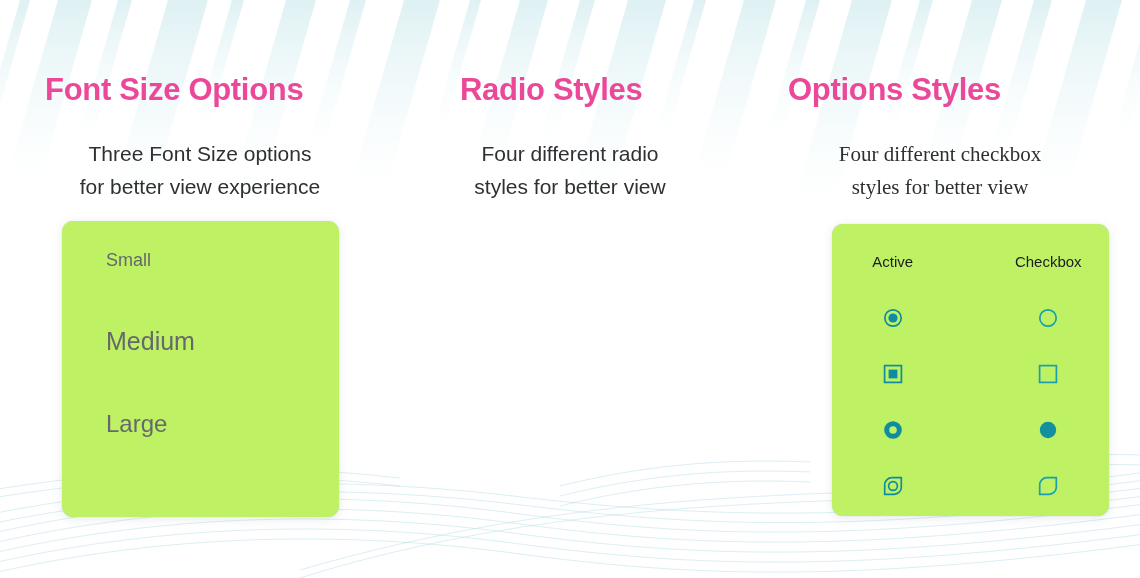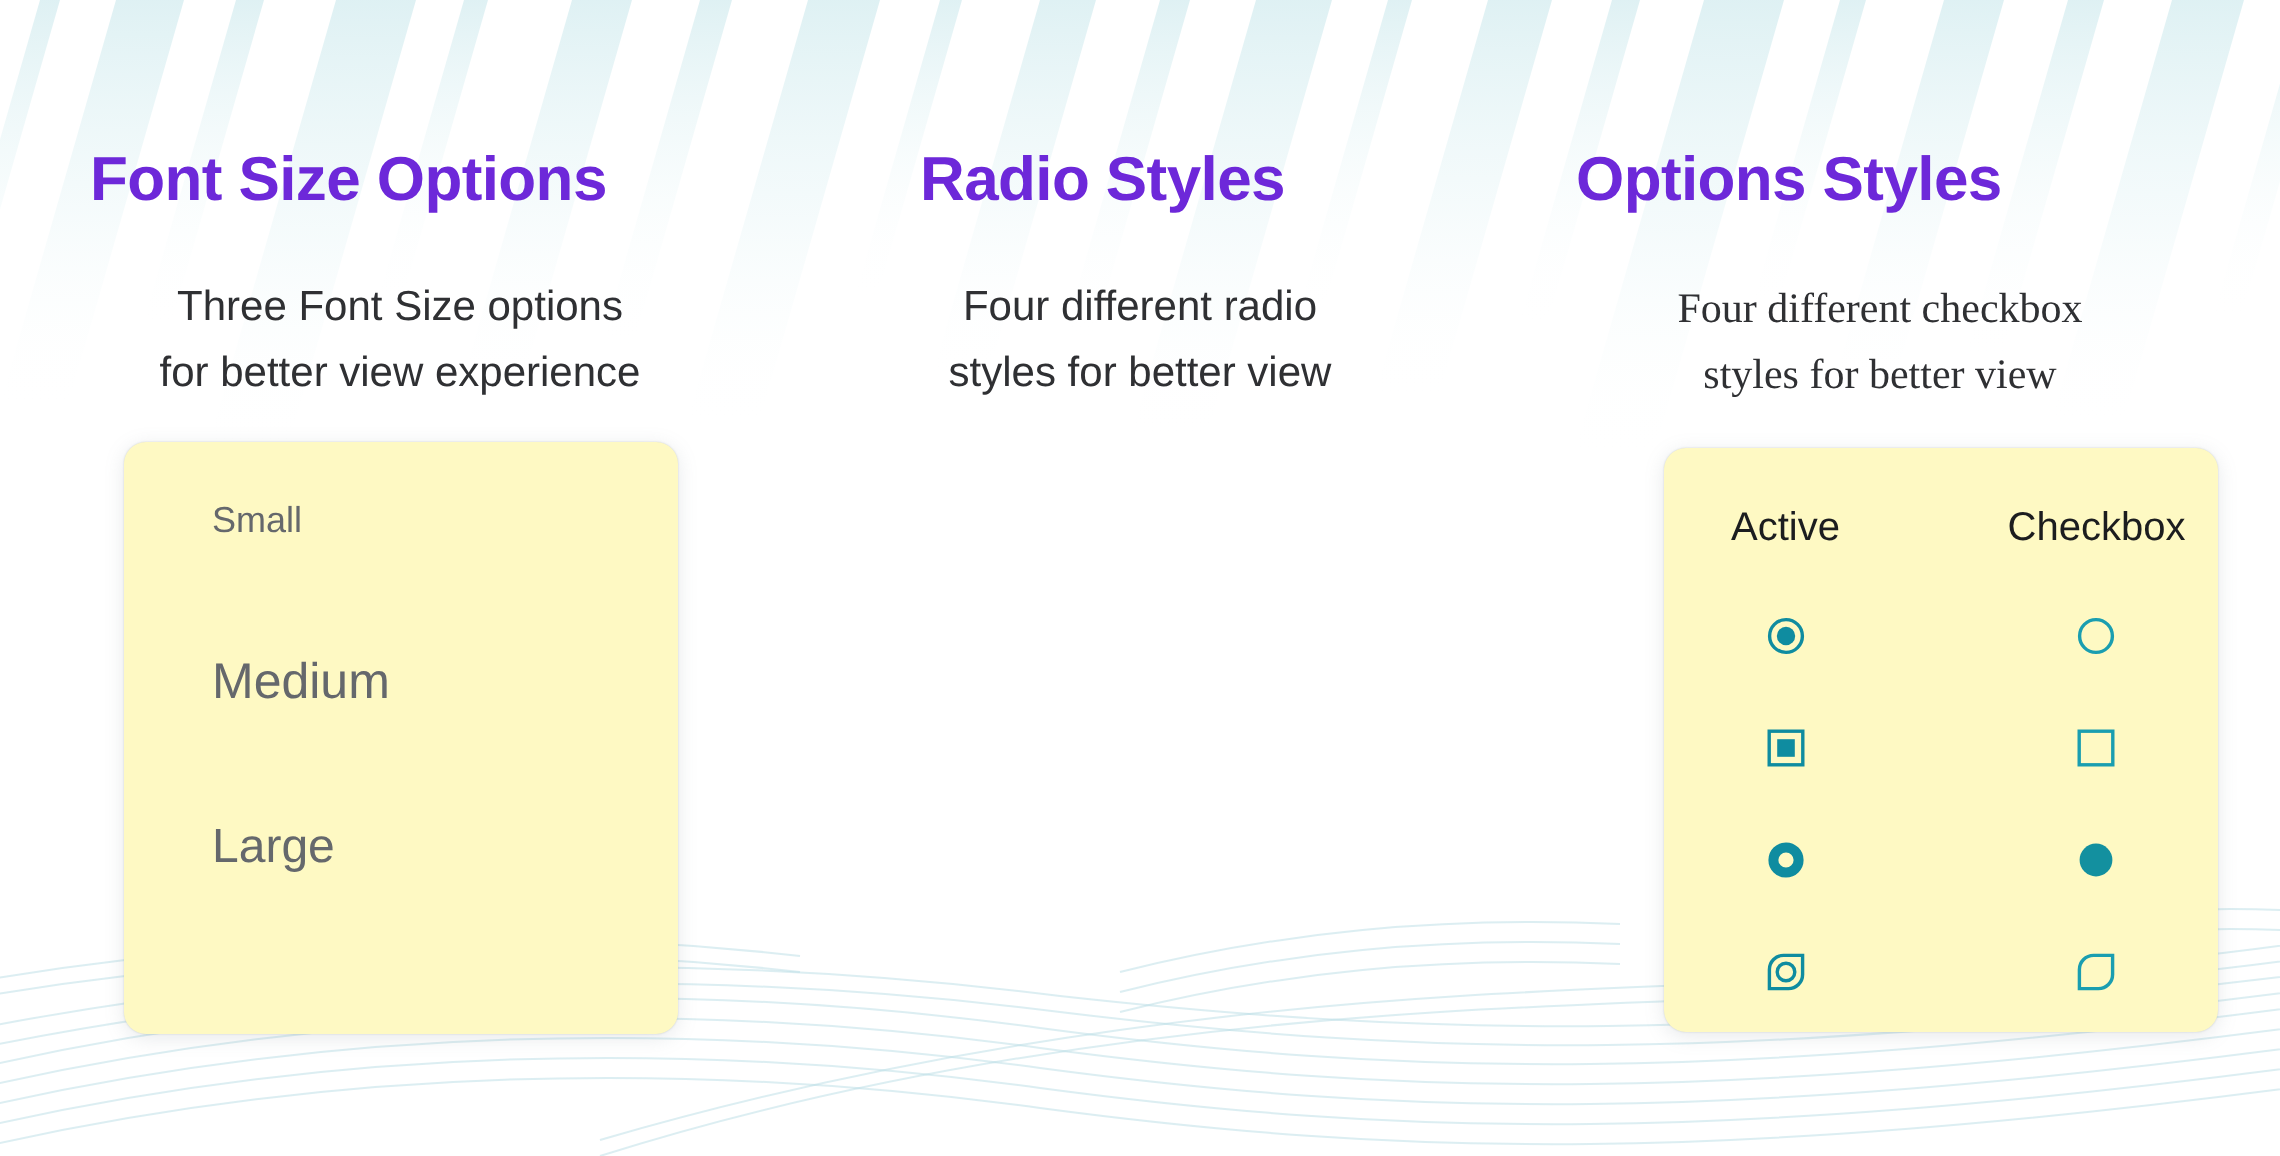--- a/index.html
+++ b/index.html
@@ -37,21 +37,21 @@
   .column {
     position: absolute;
     top: 0;
   }
 
   .col-1 { left: 0;   width: 400px; }
   .col-2 { left: 400px; width: 340px; }
   .col-3 { left: 740px; width: 400px; }
 
   .heading {
-    color: #6d28d9;
+    color: #ec4899;
     font-size: 31px;
     font-weight: bold;
     letter-spacing: -0.3px;
     line-height: 1;
     white-space: nowrap;
     text-align: right;
   }
   .col-1 .heading { position: absolute; left: 45px;  top: 74px; }
   .col-2 .heading { position: absolute; left: 60px;  top: 74px; }
   .col-3 .heading { position: absolute; left: 48px;  top: 74px; }
@@ -63,21 +63,21 @@
     text-align: center;
     white-space: pre-line;
   }
   .col-1 .subtitle { position: absolute; left: 0;   top: 138px; width: 400px; }
   .col-2 .subtitle { position: absolute; left: 0;   top: 138px; width: 340px; }
   .col-3 .subtitle { position: absolute; left: 0;   top: 138px; width: 400px; font-family: Liberation Serif, serif; }
 
   
   .card {
     position: absolute;
-    background: #fef9c3;
+    background: #bef264;
     border-radius: 11px;
     box-shadow: 0 2px 10px rgba(120,135,145,0.18),
                 0 0 1px rgba(120,135,145,0.35);
   }
 
   .card-font     { left: 62px;  top: 221px; width: 277px; height: 296px; }
   .card-radio    { left: 432px; top: 224px; width: 277px; height: 292px; }
 
   
   .font-list {
@@ -97,21 +97,21 @@
   
   .opt-head {
     position: absolute;
     top: 29px;
     width: 100%;
     display: flex;
   }
   .opt-head > div {
     flex: 1;
     text-align: center;
-    font-size: 20px;
+    font-size: 15px;
     color: #1c1d1f;
     font-weight: 500;
   }
   .opt-head .h-active   { padding-right: 18px; }
   .opt-head .h-deactive { padding-left: 16px; }
 
   .opt-rows {
     position: absolute;
     top: 66px;
     width: 100%;

